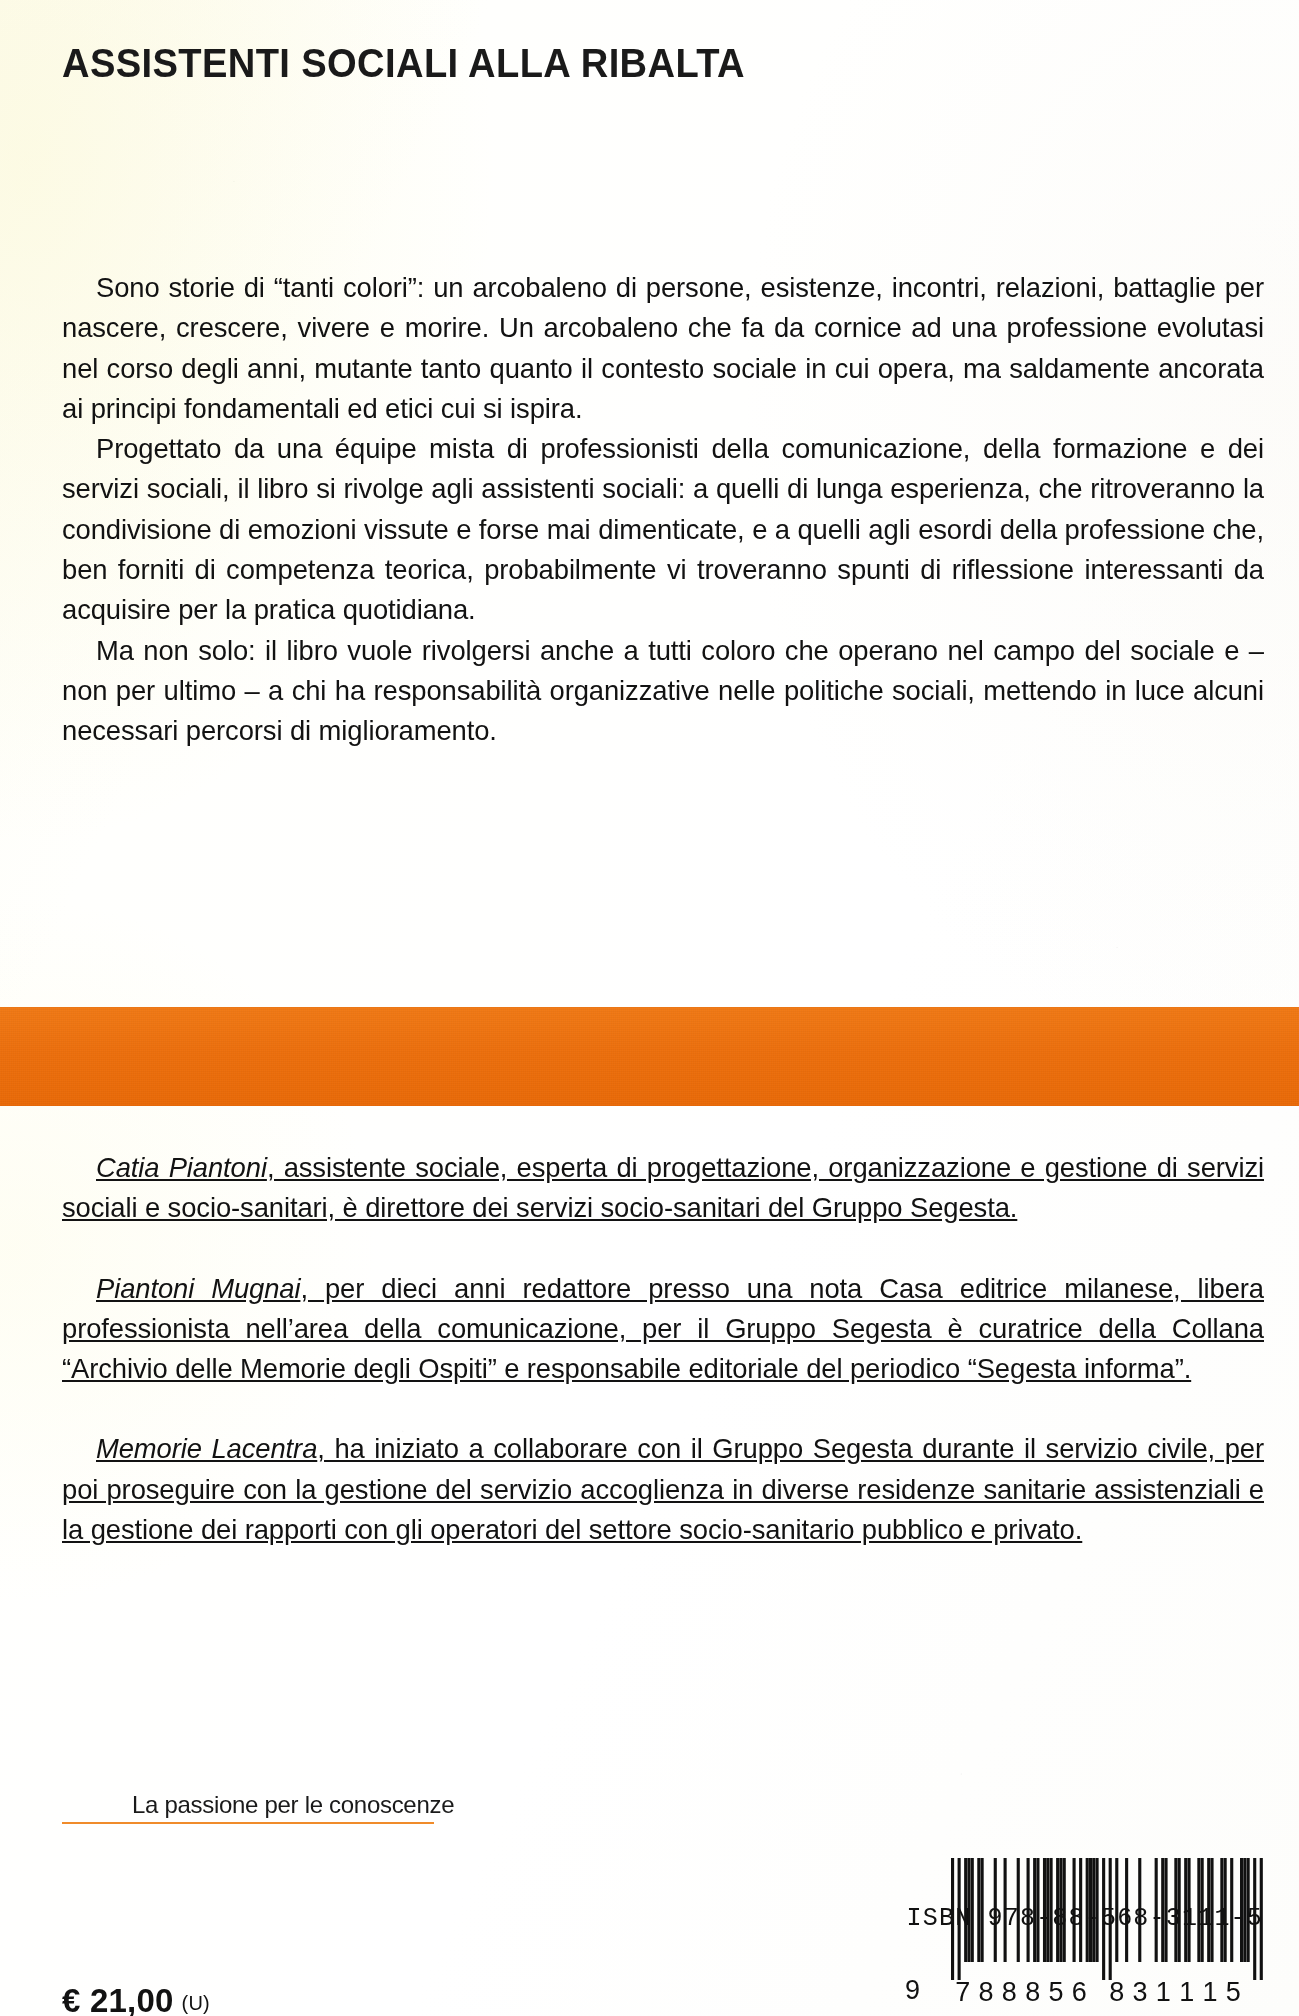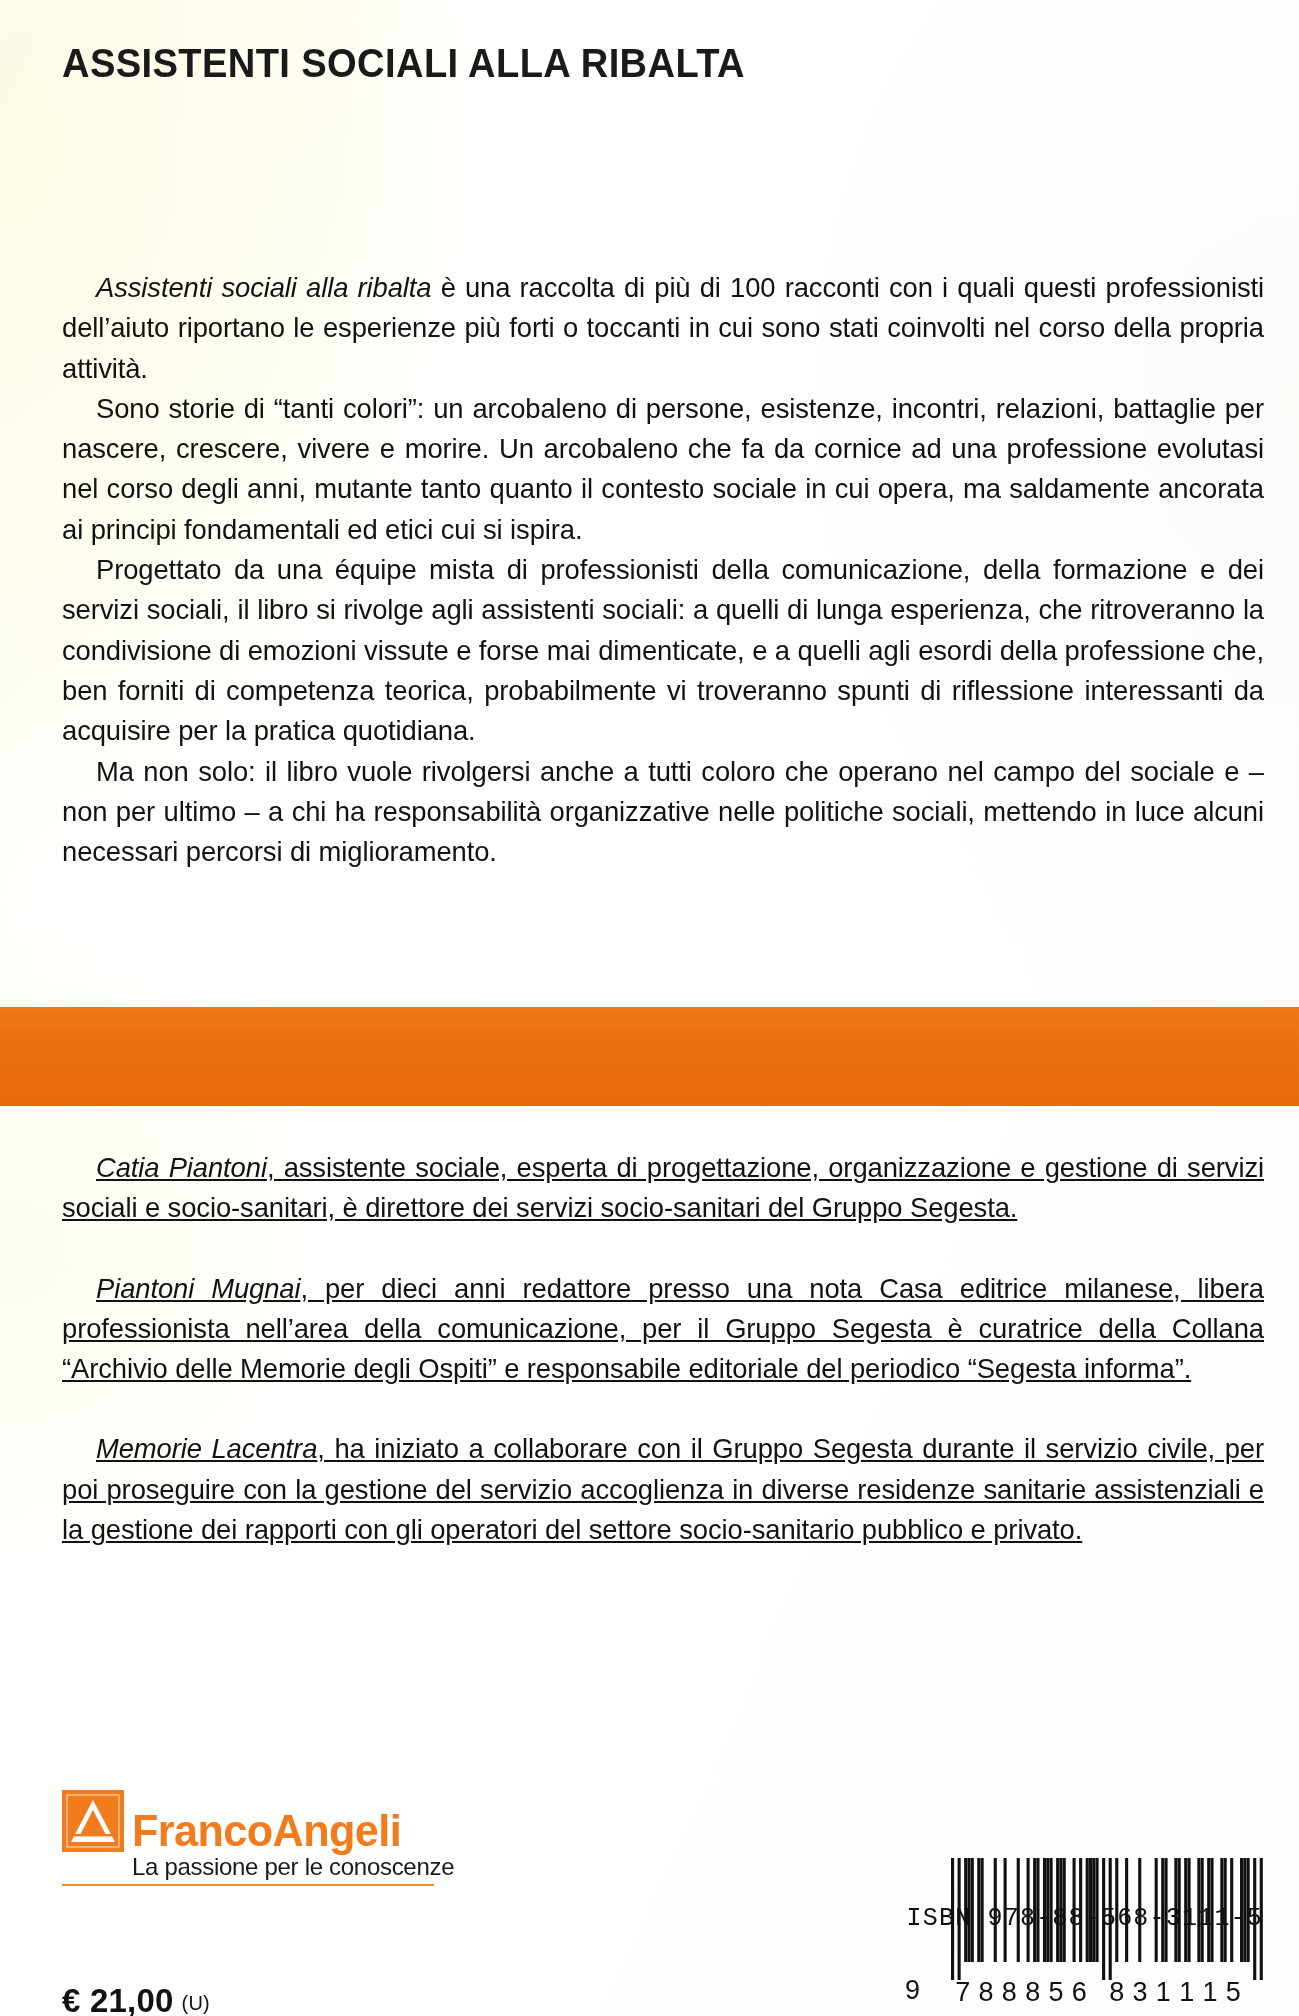--- a/index.html
+++ b/index.html
@@ -230,47 +230,34 @@
   }
 </style>
 </head>
 <body>
 
 <div class="paper-tint"></div>
 
 <h1 class="cover-title">ASSISTENTI SOCIALI ALLA RIBALTA</h1>
 
 <div class="blurb">
-  <p><span class="it">Assistenti sociali alla ribalta</span><span> è una raccolta di più di 100 racconti con i quali questi professionisti dell’aiuto riportano le esperienze più forti o toccanti in cui sono stati coinvolti nel corso della propria attività.</span></p>
   <p>Sono storie di “tanti colori”: un arcobaleno di persone, esistenze, incontri, relazioni, battaglie per nascere, crescere, vivere e morire. Un arcobaleno che fa da cornice ad una professione evolutasi nel corso degli anni, mutante tanto quanto il contesto sociale in cui opera, ma saldamente ancorata ai principi fondamentali ed etici cui si ispira.</p>
   <p>Progettato da una équipe mista di professionisti della comunicazione, della formazione e dei servizi sociali, il libro si rivolge agli assistenti sociali: a quelli di lunga esperienza, che ritroveranno la condivisione di emozioni vissute e forse mai dimenticate, e a quelli agli esordi della professione che, ben forniti di competenza teorica, probabilmente vi troveranno spunti di riflessione interessanti da acquisire per la pratica quotidiana.</p>
   <p>Ma non solo: il libro vuole rivolgersi anche a tutti coloro che operano nel campo del sociale e – non per ultimo – a chi ha responsabilità organizzative nelle politiche sociali, mettendo in luce alcuni necessari percorsi di miglioramento.</p>
 </div>
 
 <div class="orange-band"></div>
 
 <div class="bios">
   <p><span class="it">Catia Piantoni</span><span>, assistente sociale, esperta di progettazione, organizzazione e gestione di servizi sociali e socio-sanitari, è direttore dei servizi socio-sanitari del Gruppo Segesta.</span></p>
   <p><span class="it">Piantoni Mugnai</span><span>, per dieci anni redattore presso una nota Casa editrice milanese, libera professionista nell’area della comunicazione, per il Gruppo Segesta è curatrice della Collana “Archivio delle Memorie degli Ospiti” e responsabile editoriale del periodico “Segesta informa”.</span></p>
   <p><span class="it">Memorie Lacentra</span><span>, ha iniziato a collaborare con il Gruppo Segesta durante il servizio civile, per poi proseguire con la gestione del servizio accoglienza in diverse residenze sanitarie assistenziali e la gestione dei rapporti con gli operatori del settore socio-sanitario pubblico e privato.</span></p>
 </div>
 
 <div class="publisher">
-  <div class="logo-row">
-    <div class="logo-mark">
-      <svg width="62" height="62" viewBox="0 0 62 62" aria-hidden="true">
-        <rect x="0" y="0" width="62" height="62" fill="#f07c1d"></rect>
-        <rect x="5" y="5" width="52" height="52" fill="none" stroke="#ffffff" stroke-width="1.5" opacity="0.55"></rect>
-        <polygon points="31,10 53,52 9,52" fill="#ffffff"></polygon>
-        <polygon points="31,20 44,45 18,45" fill="#f07c1d"></polygon>
-        <rect x="9" y="44" width="44" height="2.4" fill="#f07c1d"></rect>
-      </svg>
-    </div>
-    <div class="logo-wordmark">FrancoAngeli</div>
-  </div>
   <div class="logo-tagline">La passione per le conoscenze</div>
   <div class="logo-rule"></div>
 </div>
 
 <div class="price">
   <span>€ 21,00</span><span class="vat">(U)</span>
 </div>
 
 <div class="isbn-text">ISBN 978-88-568-3111-5</div>
 

